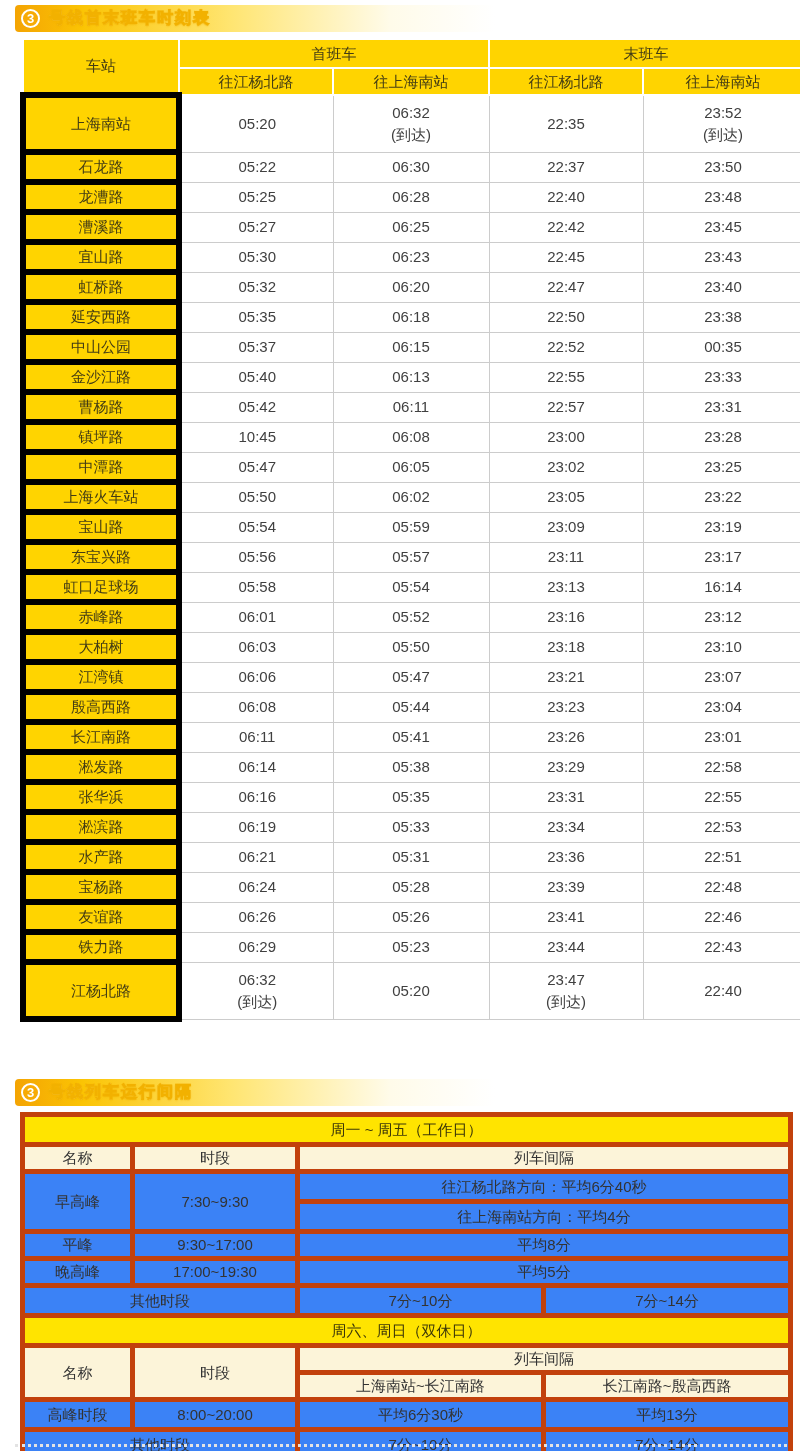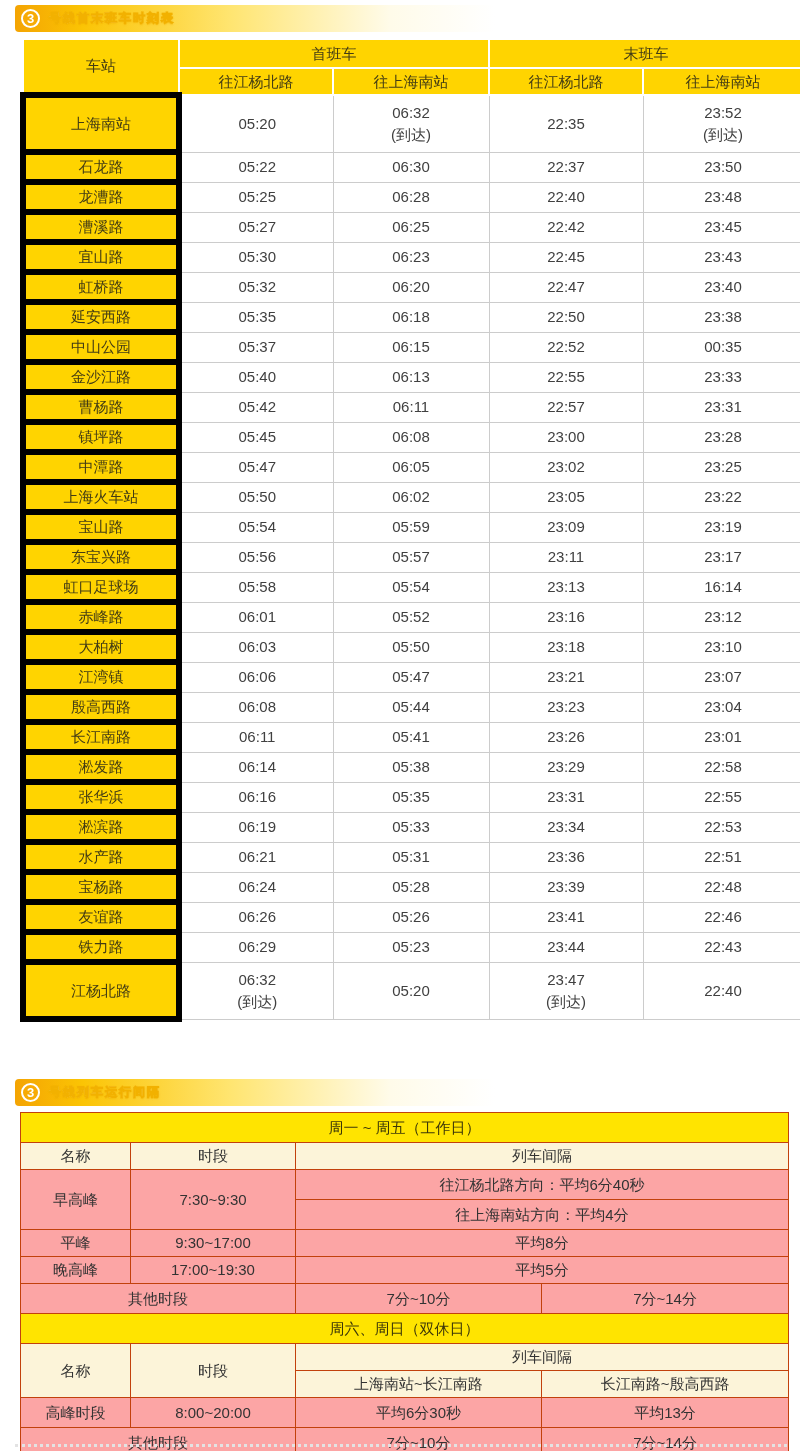--- a/index.html
+++ b/index.html
@@ -25,21 +25,21 @@
     width: 19px; height: 19px; flex: 0 0 19px;
     border: 2px solid #ffffff;
     border-radius: 50%;
     background: #f7ab05;
     color: #ffffff;
     font-size: 13px; font-weight: bold;
     display: flex; align-items: center; justify-content: center;
     line-height: 1;
   }
   .title-text {
-    font-size: 12px; font-weight: bold;
+    font-size: 16px; font-weight: bold;
     letter-spacing: 2px;
     color: #ffffff;
     -webkit-text-stroke: 1px #f2b100;
     text-shadow: 0 0 1px #f2b100, 0 1px 2px rgba(242,177,0,0.85);
   }
 
   
   table { border-collapse: collapse; table-layout: fixed; }
   #timetable {
     margin-left: 20px;
@@ -81,34 +81,34 @@
   #intervals {
     margin-left: 20px;
     width: 768px;
     border: 1px solid #8f8f8f;
   }
   #intervals col.c-name { width: 110px; }
   #intervals col.c-period { width: 165px; }
   #intervals col.c-int1 { width: 246px; }
   #intervals col.c-int2 { width: 247px; }
   #intervals th, #intervals td {
-    border: 1px solid #c2410c;
+    border: 5px solid #c2410c;
     text-align: center; vertical-align: middle;
     font-size: 15px; font-weight: normal;
     color: #333333;
     height: 27px;
     line-height: 1.3;
   }
   #intervals .band {
     background: #ffe400;
     height: 30px;
     color: #3c3708;
   }
   #intervals .cream { background: #fcf4d9; text-align: center; }
-  #intervals td { background: #fca5a5; }
+  #intervals td { background: #3b82f6; }
   #intervals tr.tall { height: 30px; }
 
   
   .bottom-rule {
     position: absolute;
     left: 15px; bottom: 4px;
     width: 772px; height: 0;
     border-top: 3px dotted #e3e3e3;
   }
 </style>
@@ -209,21 +209,21 @@
       </tr>
       <tr>
         <th>曹杨路</th>
         <td>05:42</td>
         <td>06:11</td>
         <td>22:57</td>
         <td>23:31</td>
       </tr>
       <tr>
         <th>镇坪路</th>
-        <td>05:45</td>
+        <td>10:45</td>
         <td>06:08</td>
         <td>23:00</td>
         <td>23:28</td>
       </tr>
       <tr>
         <th>中潭路</th>
         <td>05:47</td>
         <td>06:05</td>
         <td>23:02</td>
         <td>23:25</td>

